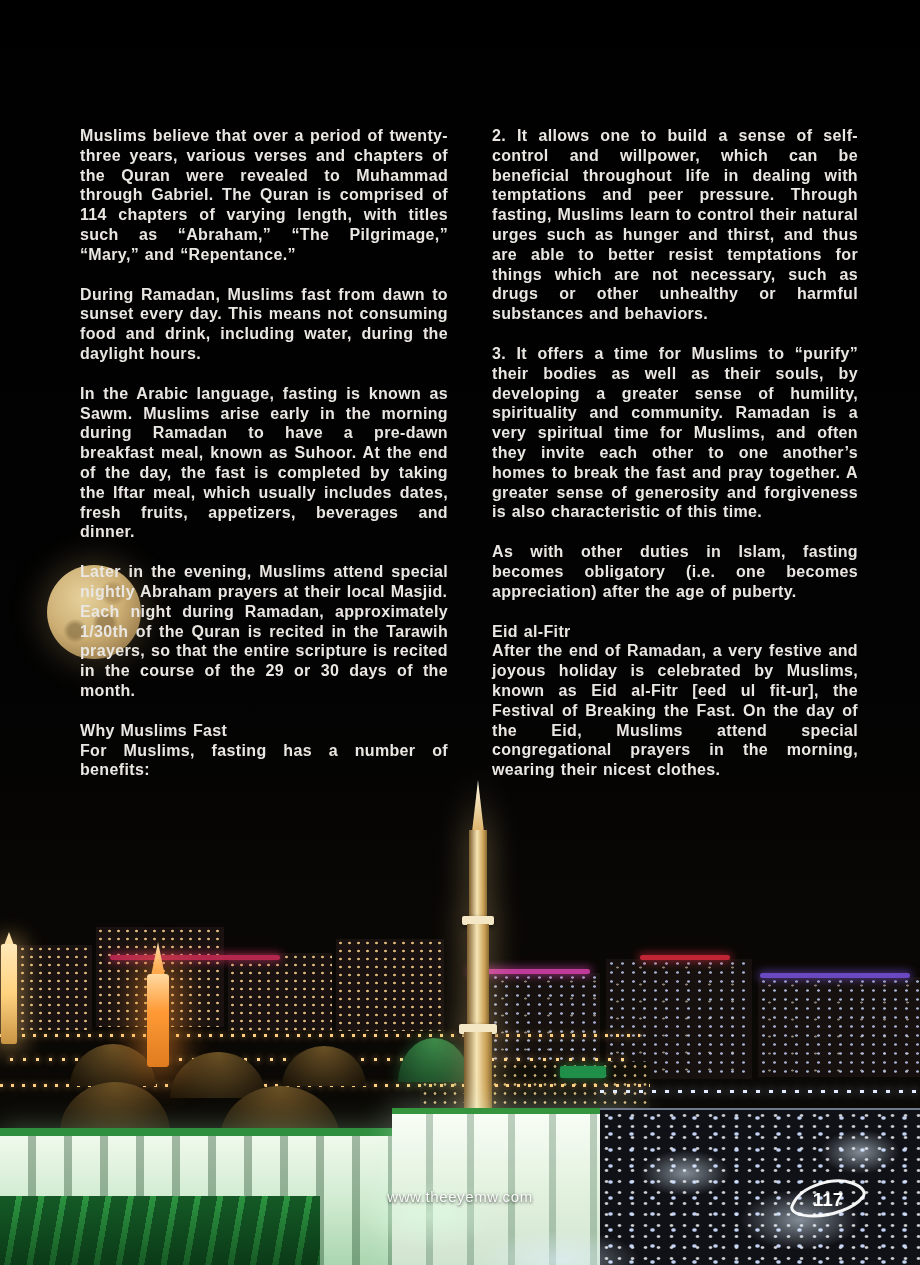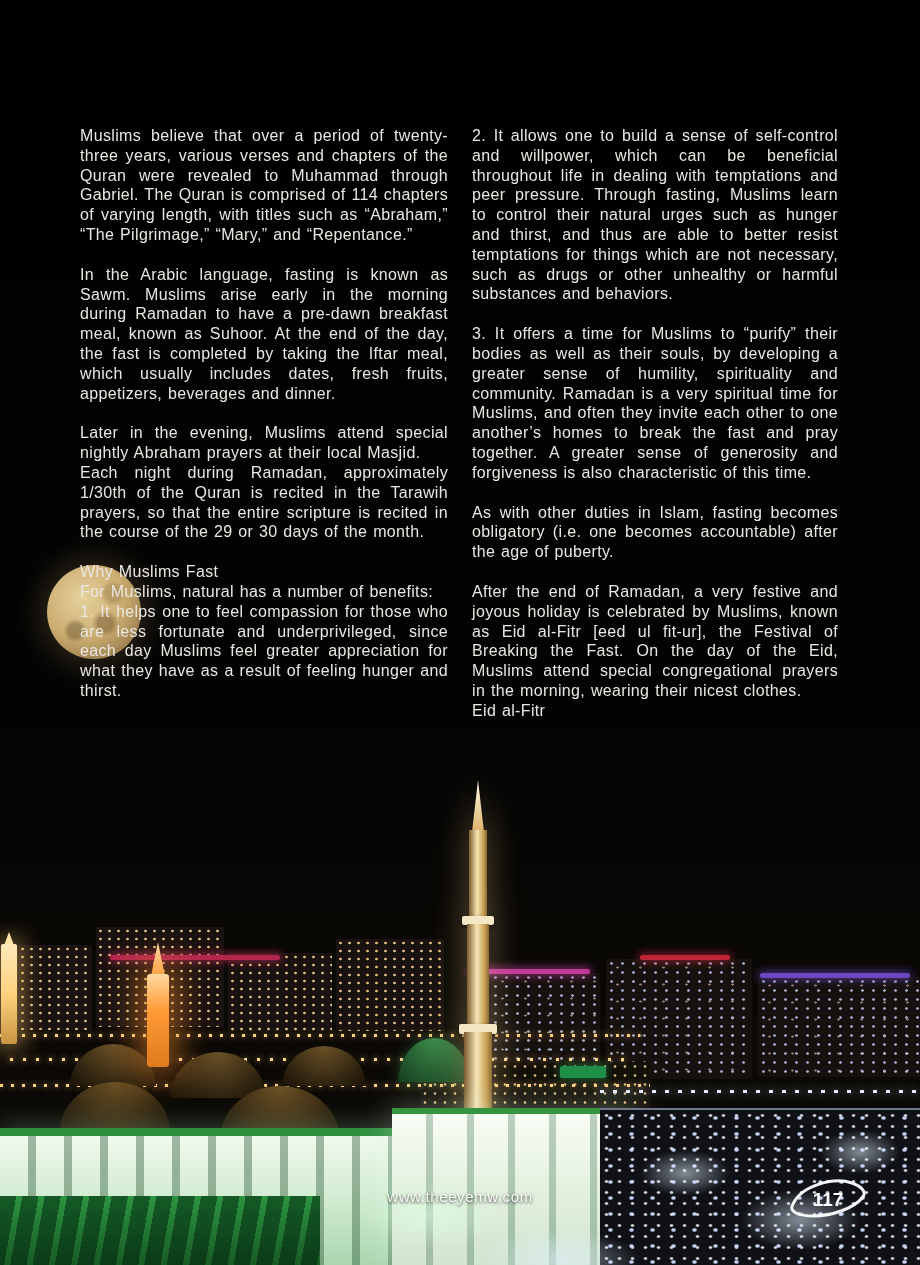--- a/index.html
+++ b/index.html
@@ -89,22 +89,22 @@
   .glowspot{position:absolute;border-radius:50%;background:radial-gradient(closest-side, rgba(225,240,255,.55), rgba(225,240,255,0));}
   .g1{left:640px;top:1150px;width:90px;height:46px;}
   .g2{left:740px;top:1190px;width:120px;height:60px;}
   .g3{left:820px;top:1130px;width:80px;height:44px;}
   .g4{left:360px;top:1180px;width:140px;height:70px;background:radial-gradient(closest-side, rgba(220,255,225,.5), rgba(220,255,225,0));}
   .g5{left:480px;top:1230px;width:160px;height:60px;}
   
   .content{position:absolute;z-index:2;inset:0;}
   .col{position:absolute;top:126px;color:#eae7e2;font-size:16px;line-height:19.8px;letter-spacing:.35px;word-spacing:1px;text-align:justify;hyphens:auto;}
   .col-left{left:80px;width:368px;}
-  .col-right{left:472px;width:366px;}
-  .block{margin:0 0 20px 0;}
+  .col-right{left:492px;width:366px;}
+  .block{margin:0 0 20px 0;font-weight:bold;}
   .block p{margin:0;}
   
   .footer{position:absolute;z-index:3;left:0;top:0;width:920px;height:1265px;pointer-events:none;}
   .site-url{
     position:absolute;left:50%;top:1188px;transform:translateX(-50%);
     color:rgba(255,255,255,.95);font-size:15px;letter-spacing:.6px;
     text-shadow:0 1px 3px rgba(0,0,0,.8);
   }
   .page-badge{position:absolute;right:50px;top:1172px;width:84px;height:52px;font-weight:bold;}
   .page-badge svg{position:absolute;inset:0;}
@@ -168,46 +168,48 @@
     <div class="glowspot g4"></div>
     <div class="glowspot g5"></div>
   </div>
 
   <main class="content">
     <section class="col col-left">
       <div class="block">
         <p>Muslims believe that over a period of twenty-three years, various verses and chapters of the Quran were revealed to Muhammad through Gabriel. The Quran is comprised of 114 chapters of varying length, with titles such as “Abraham,” “The Pilgrimage,” “Mary,” and “Repentance.”</p>
       </div>
       <div class="block">
+        <p>During Ramadan, Muslims fast from dawn to sunset every day. This means not consuming food and drink, including water, during the daylight hours.</p>
+      </div>
+      <div class="block">
         <p>In the Arabic language, fasting is known as Sawm. Muslims arise early in the morning during Ramadan to have a pre-dawn breakfast meal, known as Suhoor. At the end of the day, the fast is completed by taking the Iftar meal, which usually includes dates, fresh fruits, appetizers, beverages and dinner.</p>
       </div>
       <div class="block">
         <p>Later in the evening, Muslims attend special nightly Abraham prayers at their local Masjid.</p>
         <p>Each night during Ramadan, approximately 1/30th of the Quran is recited in the Tarawih prayers, so that the entire scripture is recited in the course of the 29 or 30 days of the month.</p>
       </div>
       <div class="block">
         <p>Why Muslims Fast</p>
-        <p>For Muslims, natural has a number of benefits:</p>
-        <p>1. It helps one to feel compassion for those who are less fortunate and underprivileged, since each day Muslims feel greater appreciation for what they have as a result of feeling hunger and thirst.</p>
+        <p>For Muslims, fasting has a number of benefits:</p>
       </div>
     </section>
 
     <section class="col col-right">
       <div class="block">
         <p>2. It allows one to build a sense of self-control and willpower, which can be beneficial throughout life in dealing with temptations and peer pressure. Through fasting, Muslims learn to control their natural urges such as hunger and thirst, and thus are able to better resist temptations for things which are not necessary, such as drugs or other unhealthy or harmful substances and behaviors.</p>
       </div>
       <div class="block">
         <p>3. It offers a time for Muslims to “purify” their bodies as well as their souls, by developing a greater sense of humility, spirituality and community. Ramadan is a very spiritual time for Muslims, and often they invite each other to one another’s homes to break the fast and pray together. A greater sense of generosity and forgiveness is also characteristic of this time.</p>
       </div>
       <div class="block">
-        <p>As with other duties in Islam, fasting becomes obligatory (i.e. one becomes accountable) after the age of puberty.</p>
-      </div>
-      <div class="block">
+        <p>As with other duties in Islam, fasting becomes obligatory (i.e. one becomes appreciation) after the age of puberty.</p>
+      </div>
+      <div class="block">
+        <p>Eid al-Fitr</p>
         <p>After the end of Ramadan, a very festive and joyous holiday is celebrated by Muslims, known as Eid al-Fitr [eed ul fit-ur], the Festival of Breaking the Fast. On the day of the Eid, Muslims attend special congregational prayers in the morning, wearing their nicest clothes.</p>
-        <p>Eid al-Fitr</p>
       </div>
     </section>
   </main>
 
   <div class="footer">
     <div class="site-url">www.theeyemw.com</div>
     <div class="page-badge">
       <svg viewBox="0 0 84 52" width="84" height="52">
         <path d="M7 32 C16 13 48 5 66 11 C77 15 81 21 76 26 C68 36 46 44 28 44 C13 44 2 40 7 32 Z" fill="none" stroke="#ffffff" stroke-width="3" stroke-linecap="round" opacity="0.95"></path>
         <text x="42" y="34" text-anchor="middle" fill="#ffffff" font-size="19" font-family="Liberation Sans, sans-serif">117</text>

